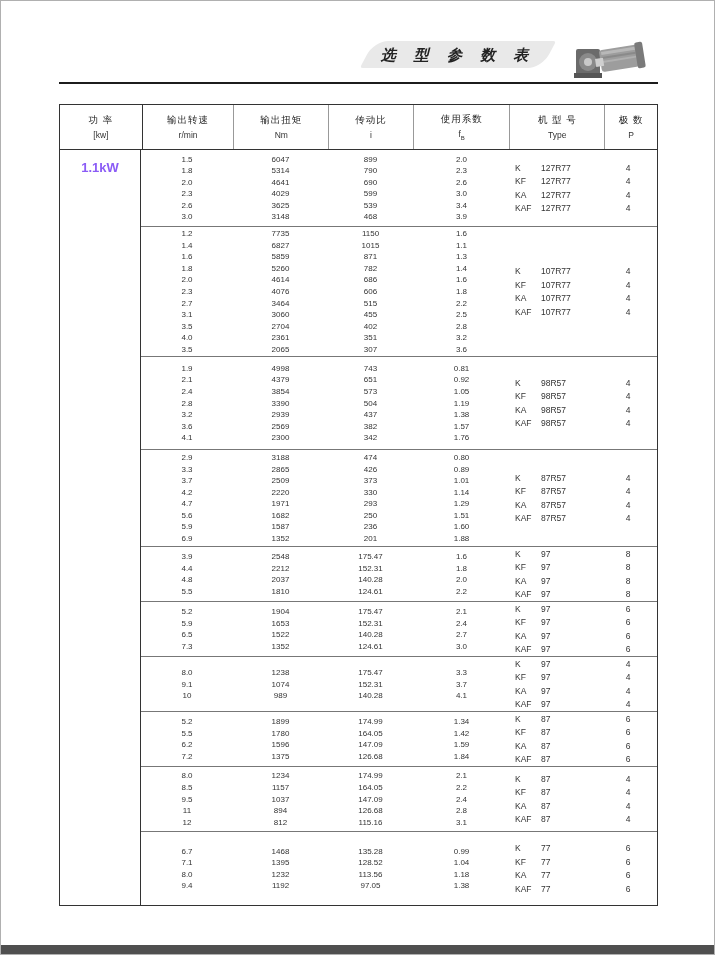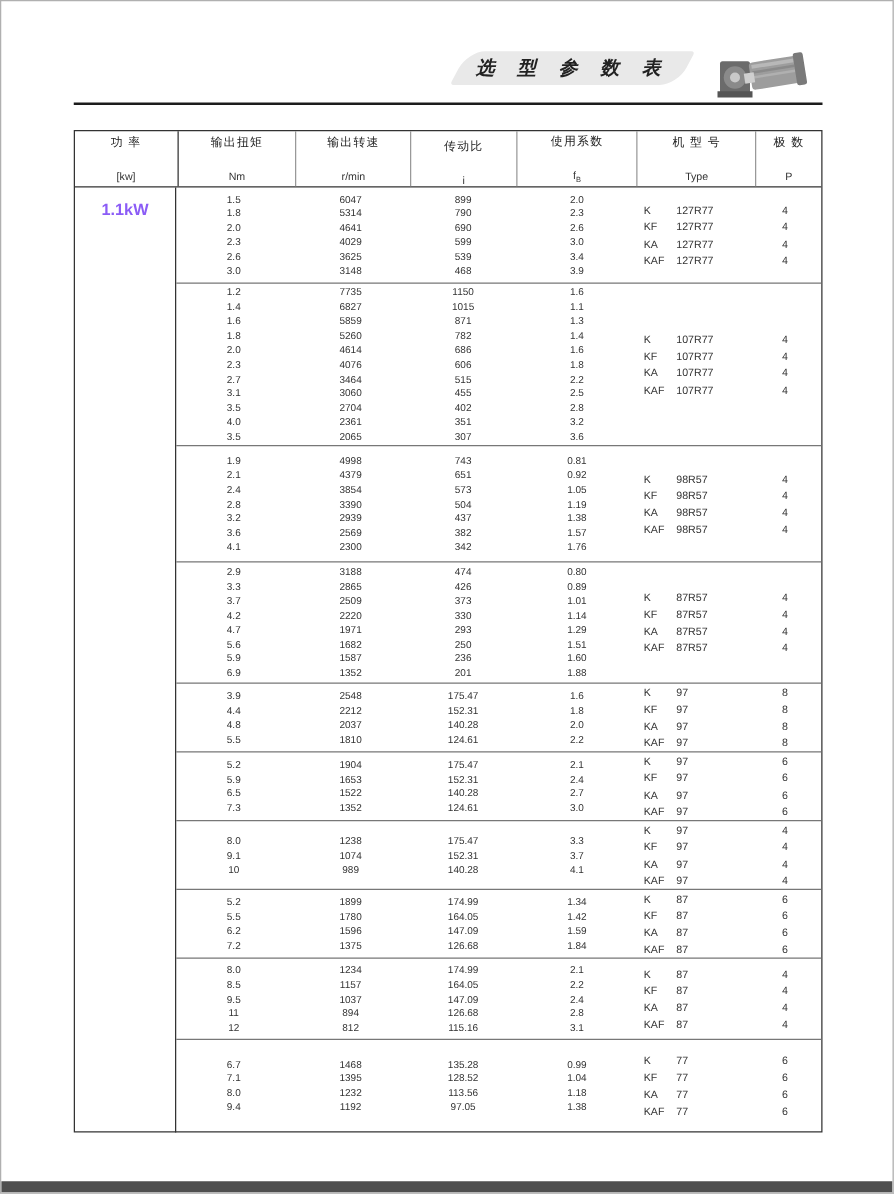--- a/index.html
+++ b/index.html
@@ -10,28 +10,28 @@
   .ribbon{position:absolute;left:366px;top:40px;width:182px;height:27px;background:#e9e9e9;
           transform:skewX(-28deg);border-radius:14px 3px 14px 3px;}
   .ribbon .rtxt{display:block;transform:skewX(28deg);text-align:center;line-height:27px;
           font-style:italic;font-weight:bold;font-size:15px;letter-spacing:7px;color:#222;}
   .motor{position:absolute;left:572px;top:34px;}
   .header-rule{position:absolute;left:58px;top:81px;width:599px;height:2px;background:#1c1c1c;}
   
   .sel-table{position:absolute;left:58px;top:103px;width:599px;height:802px;
              border:1.5px solid #333;box-sizing:border-box;}
   .thead{display:flex;height:45px;border-bottom:1.5px solid #333;box-sizing:border-box;}
-  .hcell{display:flex;flex-direction:column;align-items:center;justify-content:center;gap:15px;
+  .hcell{display:flex;flex-direction:column;align-items:center;justify-content:center;gap:3px;
          border-right:1px solid #999;box-sizing:border-box;}
   .hcell:last-child{border-right:none;}
   .hcell .h1{font-size:9.5px;letter-spacing:1px;}
   .hcell .h2{font-size:8.5px;color:#333;}
   .hcell .h2 sub{font-size:6px;}
   .hw0{width:83px;border-right:1px solid #333;}
-  .hw1{width:92px;}.hw2{width:95px;}.hw3{width:85px;justify-content:flex-end;}.hw4{width:97px;}.hw5{width:95px;}.hw6{width:52px;}
+  .hw1{width:92px;}.hw2{width:95px;}.hw3{width:85px;}.hw4{width:97px;}.hw5{width:95px;}.hw6{width:52px;}
   .tbody{display:flex;height:755.5px;}
   .power-col{width:83px;border-right:1px solid #333;box-sizing:border-box;text-align:center;}
   .power-val{display:block;margin-top:10px;font-size:13px;font-weight:bold;color:#8b5cf6;}
   .groups{width:516px;display:flex;flex-direction:column;}
   .table-group{display:flex;box-sizing:border-box;}
   .table-group + .table-group{border-top:1px solid #777;}
   .table-group:nth-child(1){height:76px;}
   .table-group:nth-child(2){height:130px;justify-content:center;}
   .table-group:nth-child(3){height:93px;}
   .table-group:nth-child(4){height:97px;}
@@ -76,27 +76,27 @@
     </g>
   </svg>
   <div class="header-rule"></div>
 
   <div class="sel-table">
     <div class="thead">
       <div class="hcell hw0">
         <span class="h1">功 率</span>
         <span class="h2">[kw]</span>
       </div>
+      <div class="hcell hw1">
+        <span class="h1">输出转速</span>
+        <span class="h2">r/min</span>
+      </div>
       <div class="hcell hw2">
         <span class="h1">输出扭矩</span>
         <span class="h2">Nm</span>
-      </div>
-      <div class="hcell hw1">
-        <span class="h1">输出转速</span>
-        <span class="h2">r/min</span>
       </div>
       <div class="hcell hw3">
         <span class="h1">传动比</span>
         <span class="h2">i</span>
       </div>
       <div class="hcell hw4">
         <span class="h1">使用系数</span>
         <span class="h2"><span>f</span><sub>B</sub></span>
       </div>
       <div class="hcell hw5">

